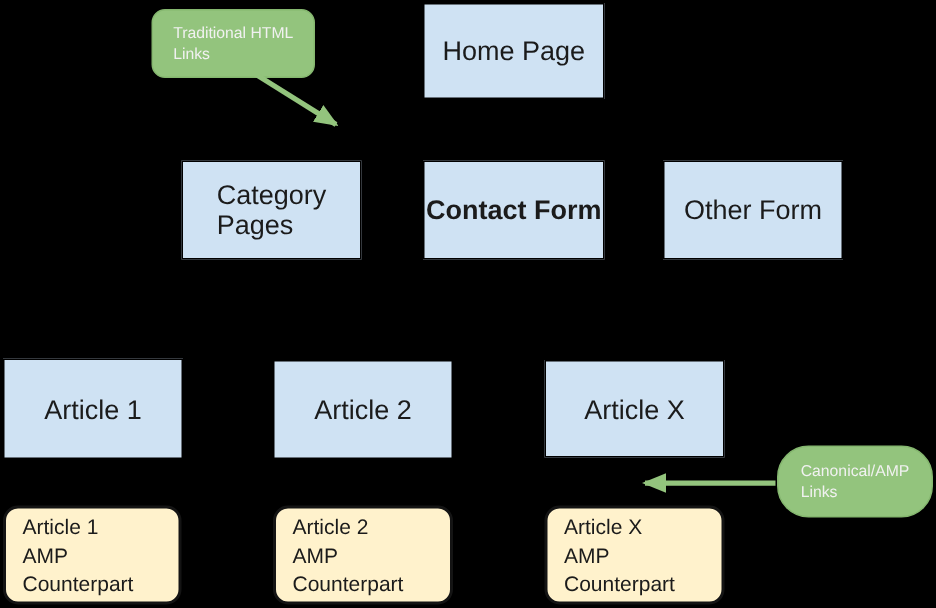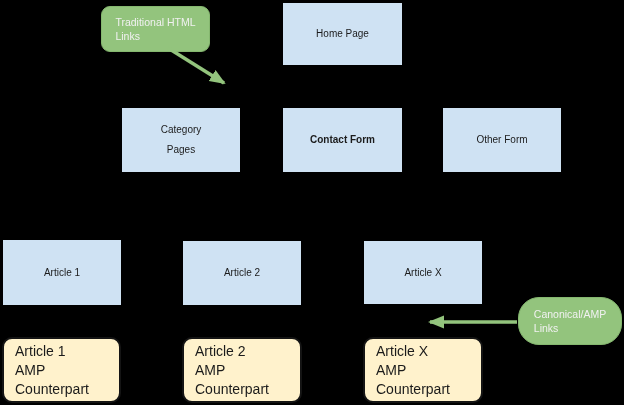--- a/index.html
+++ b/index.html
@@ -20,23 +20,23 @@
     box-sizing: border-box;
     display: flex;
     align-items: center;
     justify-content: center;
     white-space: pre-line;
   }
   .box-blue {
     background: #cfe2f3;
     border: 1px solid #000000;
     color: #1b1b1b;
-    font-size: 10px;
+    font-size: 18px;
     line-height: 20px;
-    text-align: center;
+    text-align: left;
   }
   .box-yellow {
     background: #fff2cc;
     border: 2px solid #141414;
     border-radius: 10px;
     color: #1b1b1b;
     font-size: 14px;
     line-height: 19px;
     text-align: left;
     justify-content: flex-start;

